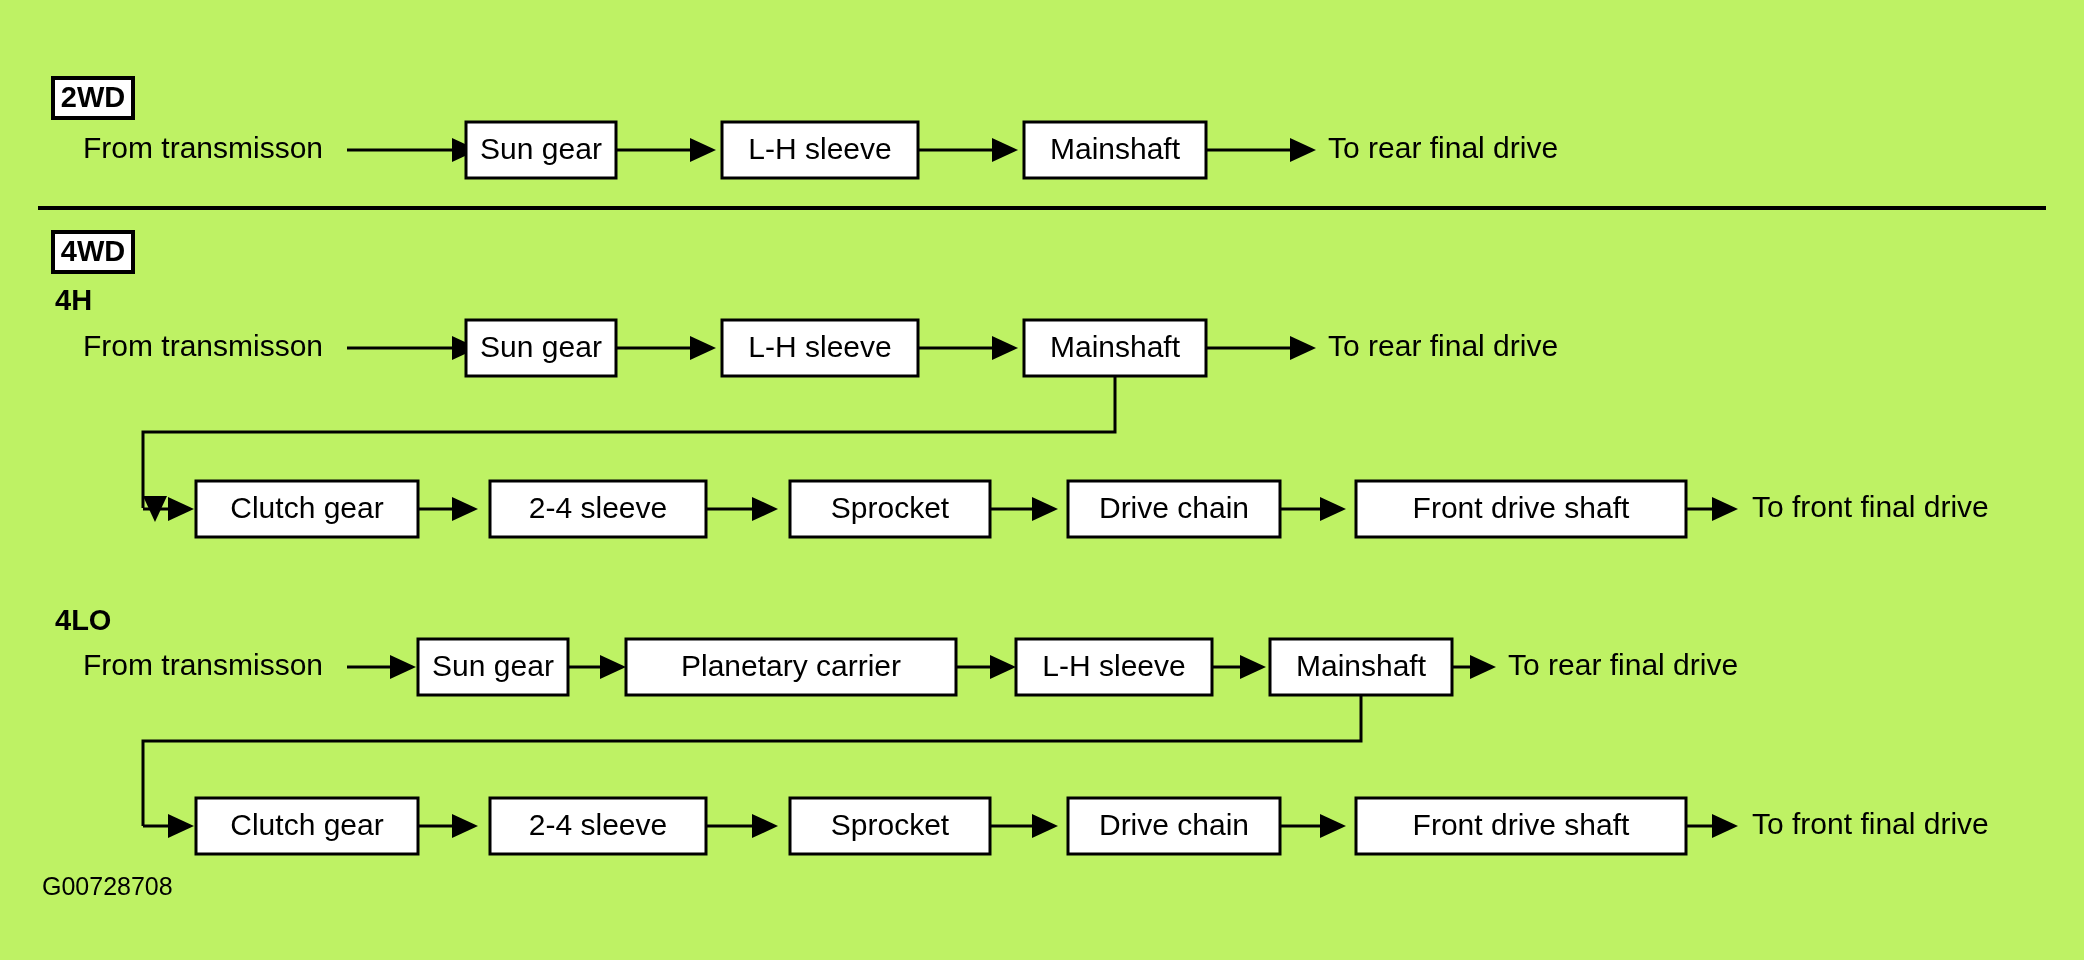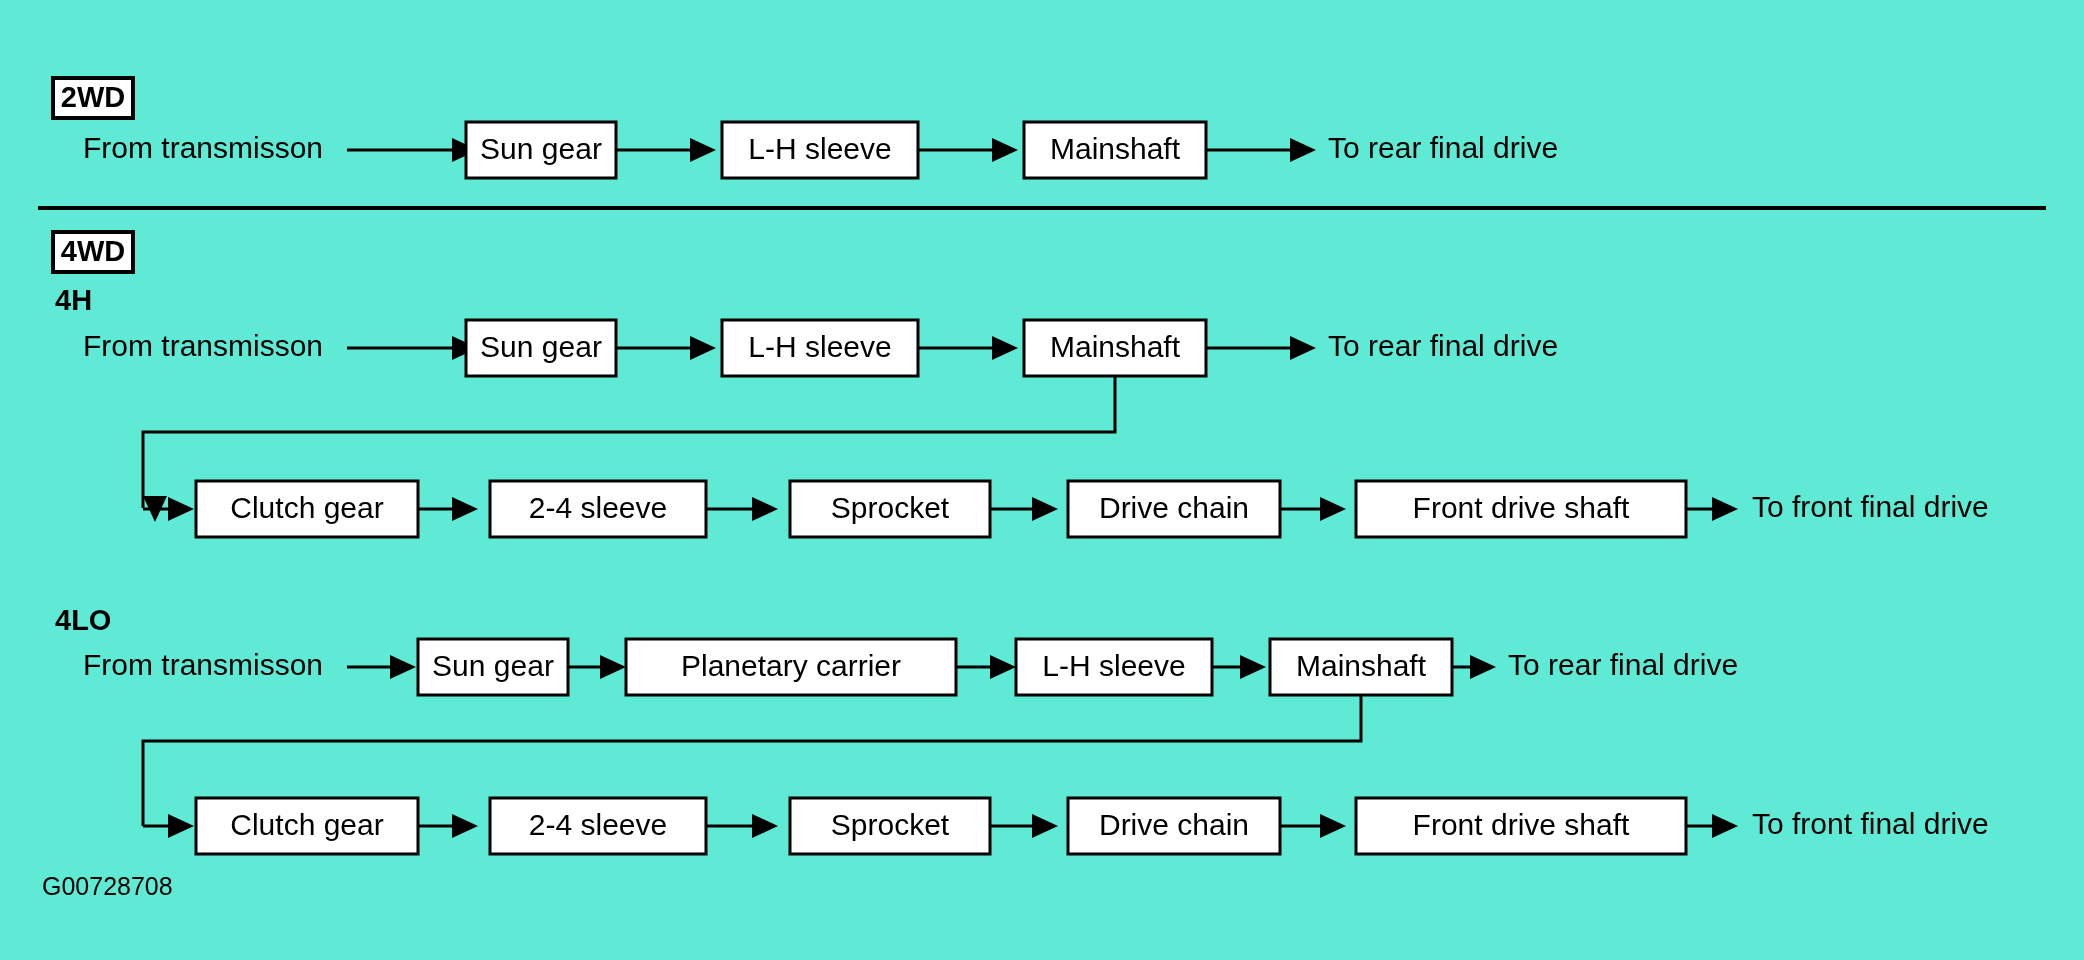--- a/index.html
+++ b/index.html
@@ -11,21 +11,21 @@
     width: 2084px;
     height: 960px;
     font-family: "Liberation Sans", sans-serif;
     color: #000000;
     overflow: hidden;
   }
   #diagram-root {
     position: relative;
     width: 2084px;
     height: 960px;
-    background: #5eead4;
+    background: #bef264;
   }
   svg.diagram-canvas {
     position: absolute;
     top: 0;
     left: 0;
     width: 2084px;
     height: 960px;
     display: block;
   }
   .node-box {

